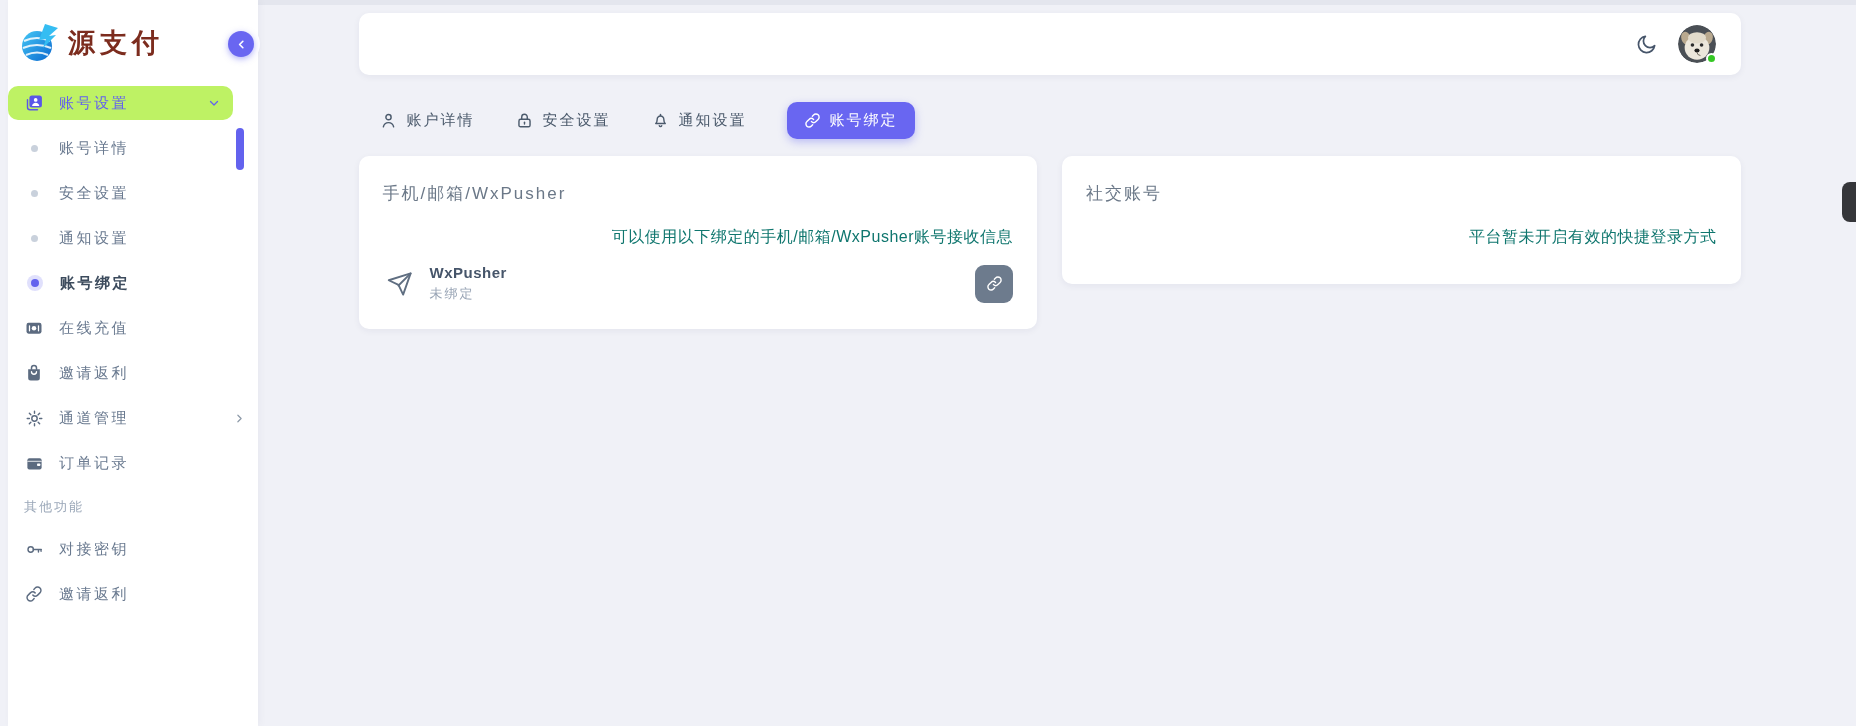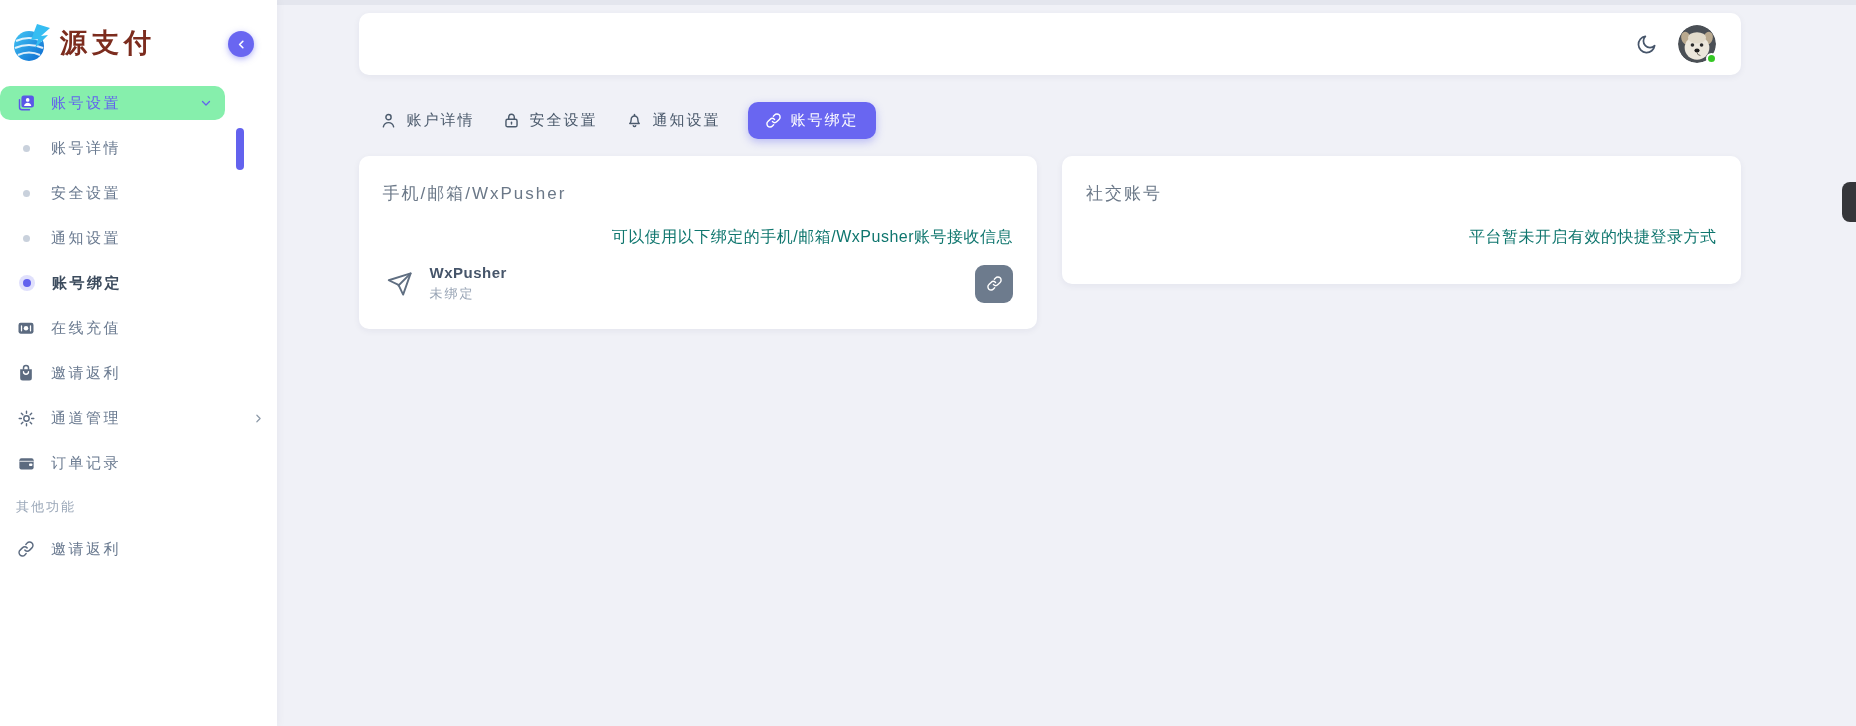--- a/index.html
+++ b/index.html
@@ -1,27 +1,27 @@
 <!DOCTYPE html>
 <html><head>
 <meta charset="utf-8">
 <style>
   * { margin:0; padding:0; box-sizing:border-box; }
   html,body { width:1856px; height:726px; overflow:hidden; }
   body { font-family:"Liberation Sans","DejaVu Sans",sans-serif; background:#f0f1f7; position:relative; color:#64748b; }
   svg { display:block; }
 
   
-  .sidebar { position:absolute; left:0; top:0; width:277px; height:100%; background:#fff; z-index:5; box-shadow:2px 0 8px rgba(30,30,80,.04); }
+  .sidebar { position:absolute; left:8px; top:0; width:250px; height:100%; background:#fff; z-index:5; box-shadow:2px 0 8px rgba(30,30,80,.04); }
   .logo { height:86px; display:flex; align-items:center; padding-left:10px; cursor:pointer; }
   .logo-text { font-family:"Liberation Serif","DejaVu Serif",serif; font-weight:bold; font-size:27px; color:#7c2c1e; letter-spacing:5px; margin-left:4px; }
   .nav { padding:0 0 0 0; }
   .nav-item { height:34px; margin-bottom:11px; display:flex; align-items:center; padding:0 12px 0 16px; font-size:15px; letter-spacing:2.5px; color:#6a7a90; cursor:pointer; }
   .nicon { width:20px; height:20px; margin-right:15px; color:#5c6b80; flex:0 0 auto; display:flex; align-items:center; justify-content:center; }
-  .nav-item.parent.active { background:#86efac; border-radius:10px; width:225px; color:#6362ee; }
+  .nav-item.parent.active { background:#bef264; border-radius:10px; width:225px; color:#6362ee; }
   .nav-item.parent.active .nicon { color:#5a57e8; }
   .chev { margin-left:auto; display:flex; }
   .sub { color:#6a7a90; }
   .dot { width:7px; height:7px; border-radius:50%; background:#c9d1dc; margin:0 21px 0 7px; flex:0 0 auto; }
   .sub.active { color:#3c4b5d; font-weight:bold; }
   .sub.active .dot { width:8px; height:8px; background:#6362ee; box-shadow:0 0 0 4px rgba(99,98,238,.2); }
   .section-label { font-size:13px; letter-spacing:2px; color:#9aa7b8; padding-left:16px; margin:18px 0 16px; }
   .active-indicator { position:absolute; left:236px; top:128px; width:8px; height:42px; border-radius:4px; background:#6362ee; z-index:7; }
   .collapse-halo { position:absolute; left:222px; top:25px; width:38px; height:38px; border-radius:50%; background:#fff; display:flex; align-items:center; justify-content:center; z-index:8; }
   .collapse-btn { width:26px; height:26px; border-radius:50%; background:#6966f1; color:#fff; display:flex; align-items:center; justify-content:center; cursor:pointer; box-shadow:0 2px 6px rgba(99,102,241,.5); }
@@ -30,21 +30,21 @@
   .main { position:absolute; left:243px; top:0; right:0; bottom:0; }
   .main::before { content:""; position:absolute; top:0; left:0; right:0; height:5px; background:rgba(25,30,70,.05); }
   .container { width:1382px; margin:0 auto; }
   .header { height:62px; margin-top:13px; background:#fff; border-radius:10px; box-shadow:0 2px 7px rgba(30,30,90,.06);
             display:flex; align-items:center; justify-content:flex-end; gap:20px; padding:0 25px; }
   .moon-btn { color:#46556a; cursor:pointer; display:flex; }
   .avatar-wrap { position:relative; width:38px; height:38px; cursor:pointer; }
   .avatar-wrap svg { border-radius:50%; }
   .status-dot { position:absolute; right:-1px; bottom:-1px; width:11px; height:11px; border-radius:50%; background:#35c824; border:2px solid #fff; }
 
-  .tabs { margin-top:27px; padding-left:20px; display:flex; align-items:center; gap:27px; }
+  .tabs { margin-top:27px; padding-left:20px; display:flex; align-items:center; gap:40px; }
   .tab { display:flex; align-items:center; gap:9px; font-size:15px; letter-spacing:2px; color:#4b5a6c; cursor:pointer; }
   .tab .ticon { display:flex; }
   .tab.active { background:#6966f1; color:#fff; padding:9px 17px; border-radius:10px; box-shadow:0 3px 9px rgba(99,102,241,.38); }
 
   .cards { margin-top:17px; display:grid; grid-template-columns:1fr 1fr; gap:25px; align-items:start; }
   .card { background:#fff; border-radius:10px; box-shadow:0 2px 7px rgba(30,30,90,.06); padding:26px 24px; }
   .card-title { font-size:17px; color:#6b7888; letter-spacing:2px; }
   .card-desc { margin-top:22px; font-size:16px; color:#0f766e; letter-spacing:.5px;text-align:right; }
   .bind-row { margin-top:16px; display:flex; align-items:center; }
   .plane-icon { color:#5f6e81; margin-left:2px; display:flex; }
@@ -158,20 +158,29 @@
           <rect x="3" y="5.5" width="18" height="14" rx="2.5" fill="currentColor"></rect>
           <path d="M3 9.2h18" stroke="#fff" stroke-width="1.2" opacity=".9"></path>
           <rect x="15.2" y="12" width="4.2" height="3.2" rx="1" fill="#fff"></rect>
         </svg>
       </span>
       <span>订单记录</span>
     </div>
 
     <div class="section-label">其他功能</div>
 
+    <div class="nav-item">
+      <span class="nicon">
+        <svg width="19" height="19" viewBox="0 0 24 24" fill="none" stroke="currentColor" stroke-width="1.8" stroke-linecap="round">
+          <circle cx="7.2" cy="12" r="3.4"></circle>
+            <path d="M10.6 12h10M17 12v3.1M20.3 12v2.2"></path>
+        </svg>
+      </span>
+      <span>对接密钥</span>
+    </div>
 
     <div class="nav-item">
       <span class="nicon">
         <svg width="18" height="18" viewBox="0 0 24 24" fill="none" stroke="currentColor" stroke-width="1.9" stroke-linecap="round" stroke-linejoin="round">
           <path d="M10.5 13.5a4.5 4.5 0 0 0 6.36 0l3-3a4.5 4.5 0 1 0-6.36-6.36l-1.7 1.7"></path>
           <path d="M13.5 10.5a4.5 4.5 0 0 0-6.36 0l-3 3a4.5 4.5 0 1 0 6.36 6.36l1.7-1.7"></path>
         </svg>
       </span>
       <span>邀请返利</span>
     </div>

